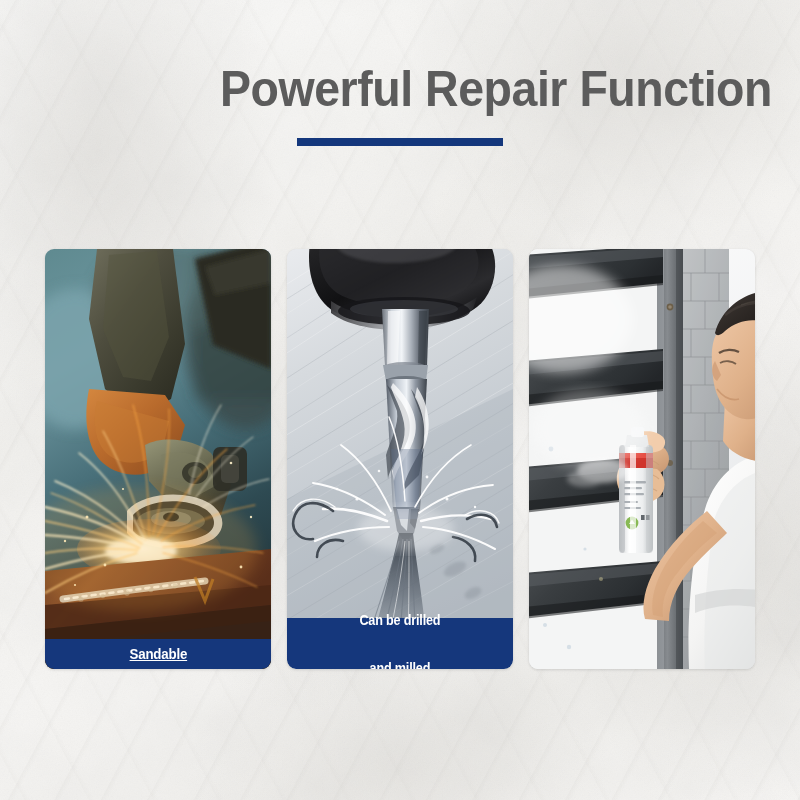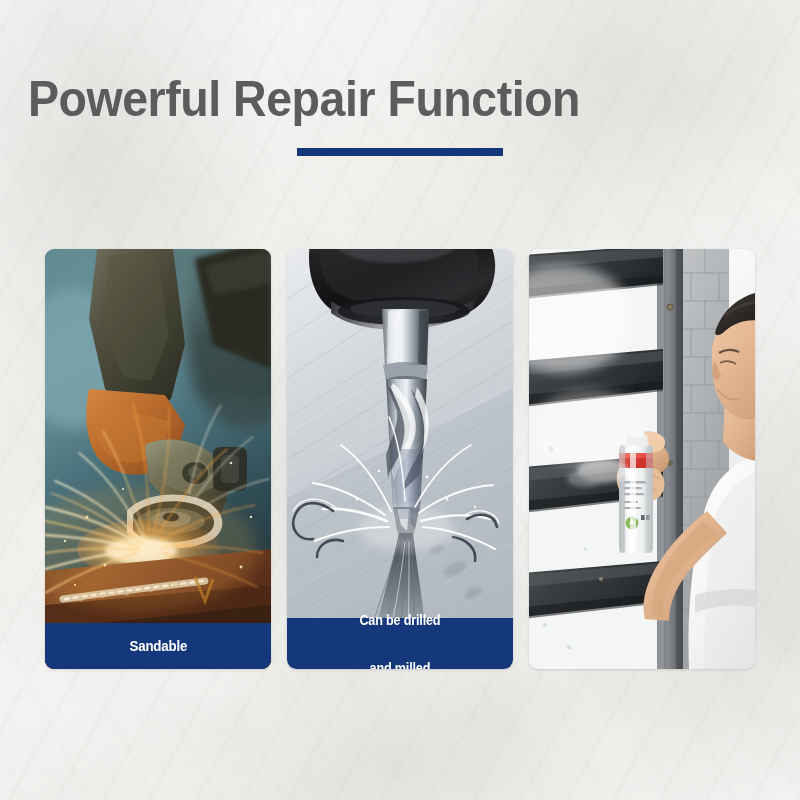--- a/index.html
+++ b/index.html
@@ -51,24 +51,24 @@
   .bg-speckle {
     position: absolute;
     inset: 0;
     opacity: 0.5;
     pointer-events: none;
   }
 
   
   .heading-block {
     position: absolute;
-    top: 70px;
+    top: 60px;
     left: 0;
     width: 800px;
-    text-align: left;
+    text-align: right;
   }
   .page-title {
     font-size: 50px;
     line-height: 58px;
     font-weight: bold;
     color: #5c5c5c;
     letter-spacing: -0.5px;
     transform: scaleX(0.93);
     transform-origin: center;
     white-space: nowrap;
@@ -119,21 +119,21 @@
     text-align: center;
     font-size: 14px;
     line-height: 24px;
     letter-spacing: -0.2px;
     display: flex;
     align-items: center;
     justify-content: center;
     padding: 0 6px;
   }
   .card-caption span { transform: scaleX(0.95); display: block; }
-  .cap-1line { height: 46px; }
+  .cap-1line { height: 30px; text-decoration: underline; }
   .cap-2line { height: 51px; }
 </style>
 </head>
 <body>
 
 <div class="bg-texture"></div>
 <div class="bg-streaks"></div>
 <svg class="bg-speckle" width="800" height="800">
   <defs>
     <filter id="grain">

